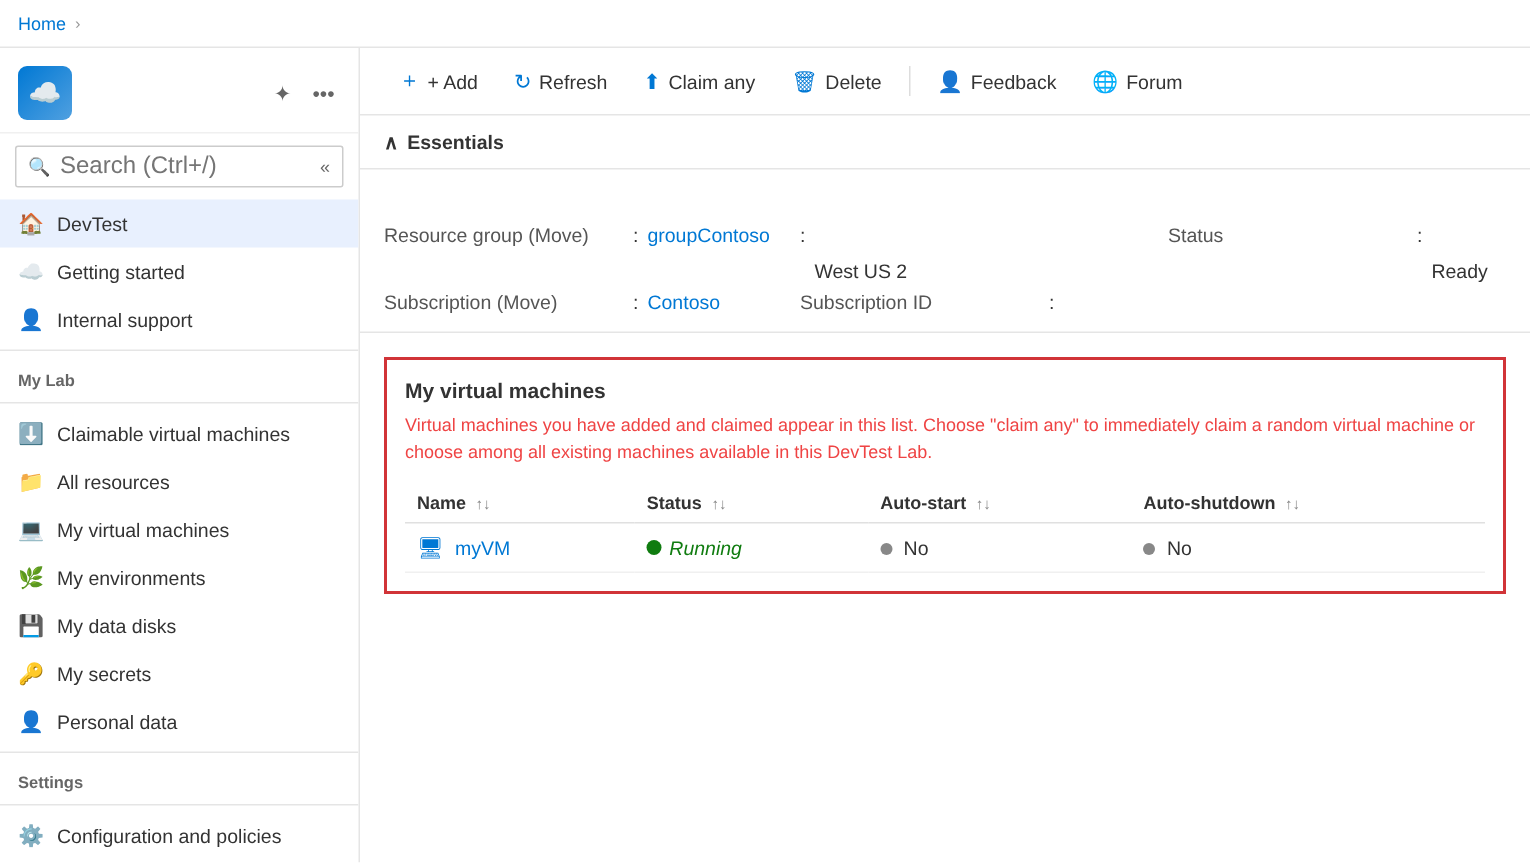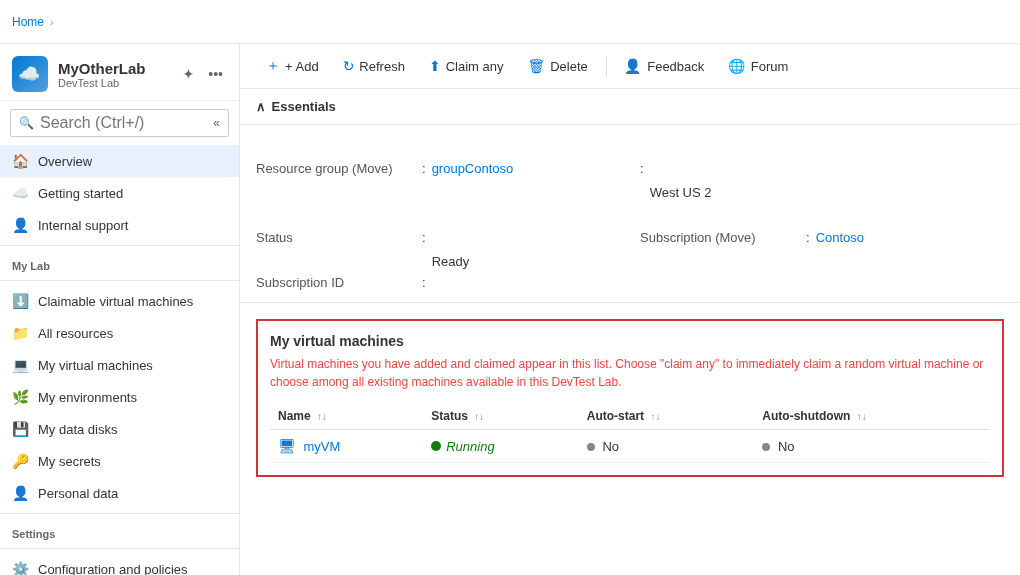--- a/index.html
+++ b/index.html
@@ -1,19 +1,19 @@
 <!DOCTYPE html>
 <html><head>
   <meta charset="utf-8">
   <style>
     * { box-sizing: border-box; margin: 0; padding: 0; }
     body { font-family: 'Segoe UI', Arial, sans-serif; font-size: 13px; color: #333; background: #fff; overflow: hidden; }
 
     .top-bar {
-      height: 44px;
+      height: 32px;
       background: #fff;
       display: flex;
       align-items: center;
       padding: 0 12px;
       border-bottom: 1px solid #e5e5e5;
     }
     .breadcrumb { display: flex; align-items: center; gap: 6px; font-size: 12px; color: #0078d4; }
     .breadcrumb-sep { color: #999; font-size: 11px; }
 
     .layout { display: flex; height: calc(575px - 32px); }
@@ -123,21 +123,21 @@
       align-items: center;
       gap: 6px;
       padding: 10px 16px;
       font-size: 13px;
       font-weight: 600;
       border-bottom: 1px solid #e5e5e5;
       cursor: pointer;
     }
     .essentials-grid {
       display: grid;
-      grid-template-columns: 1fr 1fr;
+      grid-template-columns: 1fr 1fr 1fr;
       padding: 12px 16px;
       gap: 6px 20px;
       border-bottom: 1px solid #e5e5e5;
     }
     .essentials-row { display: flex; align-items: center; gap: 6px; font-size: 13px; }
     .essentials-label { color: #555; min-width: 160px; }
     .essentials-value { color: #333; margin-top: 48px; }
     .link { color: #0078d4; cursor: pointer; text-decoration: none; }
 
     
@@ -184,40 +184,36 @@
     <span class="breadcrumb-sep">›</span>
   </div>
 </div>
 
 <div class="layout">
 
   <div class="sidebar">
 
     <div class="lab-header">
       <div class="lab-icon">☁️</div>
-      <div>
-        <div class="lab-title">MyOtherLab</div>
-        <div class="lab-subtitle c-gray">DevTest Lab</div>
-      </div>
       <div class="lab-actions">
         <button class="icon-btn" title="Pin">✦</button>
         <button class="icon-btn" title="More">•••</button>
       </div>
     </div>
 
     <div class="search-box">
       <span class="search-icon">🔍</span>
       <input type="text" placeholder="Search (Ctrl+/)" style="">
       <span class="collapse-btn">«</span>
     </div>
 
     <div>
       <div class="nav-item active">
         <span class="nav-icon">🏠</span>
-        <span>Overview</span>
+        <span>DevTest</span>
       </div>
       <div class="nav-item">
         <span class="nav-icon">☁️</span>
         <span>Getting started</span>
       </div>
       <div class="nav-item">
         <span class="nav-icon">👤</span>
         <span>Internal support</span>
       </div>
     </div>

